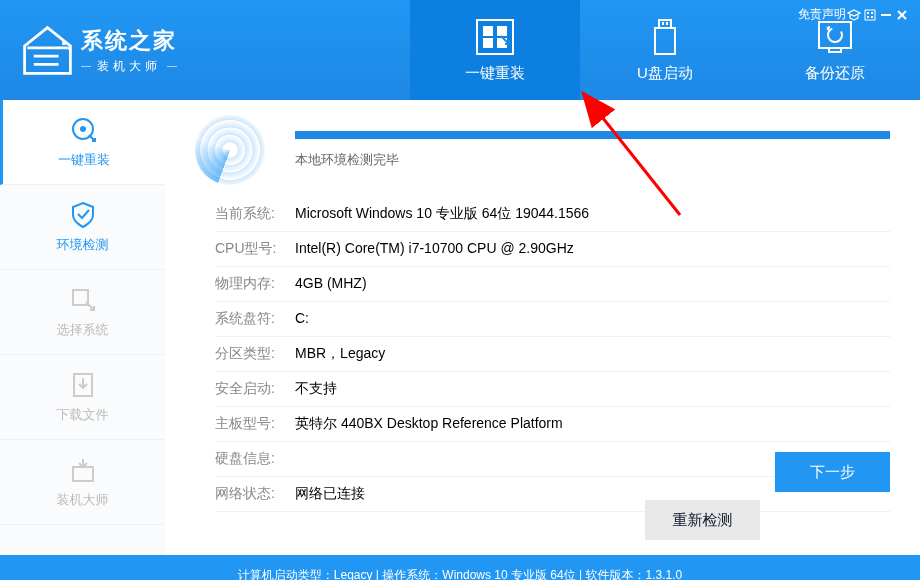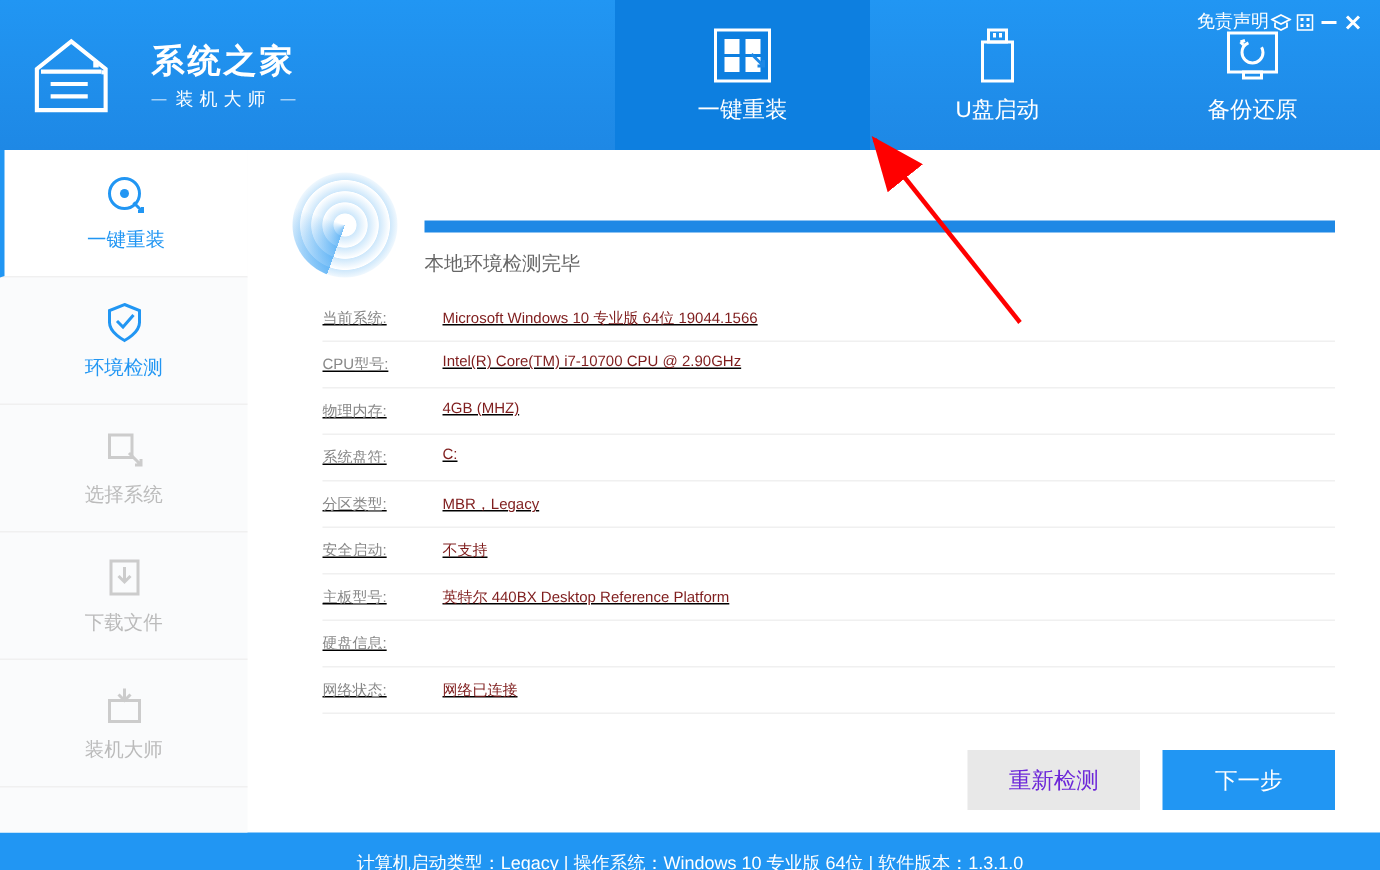--- a/index.html
+++ b/index.html
@@ -1,19 +1,19 @@
 <!DOCTYPE html>
 <html><head>
 <meta charset="utf-8">
 <style>
 * { margin: 0; padding: 0; box-sizing: border-box; font-family: "Microsoft YaHei", sans-serif; }
 body { width: 920px; height: 580px; background: #fff; overflow: hidden; position: relative; }
 
 .header { height: 100px; background: linear-gradient(to bottom, #2196f3, #1e88e5); display: flex; align-items: center; position: relative; }
-.logo-area { display: flex; align-items: center; padding: 0 20px; gap: 26px; }
+.logo-area { display: flex; align-items: center; padding: 0 20px; gap: 6px; }
 .logo-icon { width: 55px; height: 55px; }
 .logo-text { color: #fff; }
 .logo-title { font-size: 22px; font-weight: bold; letter-spacing: 2px; }
 .logo-sub { font-size: 12px; letter-spacing: 4px; margin-top: 2px; display: flex; align-items: center; justify-content: center; }
 .logo-sub::before, .logo-sub::after { content: ""; flex: 1; height: 1px; background: rgba(255,255,255,0.6); }
 .logo-sub span { padding: 0 6px; }
 
 .top-tabs { display: flex; margin-left: auto; height: 100%; }
 .top-tab { width: 170px; display: flex; flex-direction: column; align-items: center; justify-content: center; color: #fff; cursor: pointer; gap: 8px; }
 .top-tab.active { background: #0d7fe0; }
@@ -25,35 +25,35 @@
 
 .body { display: flex; height: 455px; }
 .sidebar { width: 165px; background: #fafbfc; padding-top: 0; }
 .side-item { height: 85px; display: flex; flex-direction: column; align-items: center; justify-content: center; gap: 6px; cursor: pointer; color: #bbb; border-bottom: 1px solid #f0f0f0; }
 .side-item.active { background: #fff; color: #2196f3; border-left: 3px solid #2196f3; }
 .side-item.step2 { color: #2196f3; }
 .side-icon { width: 30px; height: 30px; }
 .side-label { font-size: 13px; }
 
 .content { flex: 1; padding: 15px 30px 0 30px; position: relative; }
-.scan-row { display: flex; align-items: flex-end; gap: 18px; margin-bottom: 8px; }
+.scan-row { display: flex; align-items: center; gap: 30px; margin-bottom: 8px; }
 .radar { width: 70px; height: 70px; border-radius: 50%; background: radial-gradient(circle, #fff 15%, #cfe8fb 16%, #fff 30%, #cfe8fb 31%, #fff 45%, #cfe8fb 46%, #fff 60%, #cfe8fb 61%, #fff 75%); position: relative; }
 .radar::after { content: ""; position: absolute; inset: 0; border-radius: 50%; background: conic-gradient(from 200deg, rgba(33,150,243,0.6), transparent 90deg); }
 .progress-area { flex: 1; }
 .progress-bar { height: 8px; background: #1e88e5; width: 100%; margin-bottom: 12px; }
 .progress-label { font-size: 13px; color: #666; }
 
 .info-table { margin-top: 12px; padding-left: 20px; }
-.info-row { display: flex; padding: 8px 0; border-bottom: 1px solid #f0f0f0; font-size: 10px; text-decoration: underline; }
+.info-row { display: flex; padding: 8px 0; border-bottom: 1px solid #f0f0f0; font-size: 14px; }
 .info-label { width: 80px; color: #888; }
-.info-value { color: #7f1d1d; }
+.info-value { color: #000000; }
 
 .buttons { position: absolute; bottom: 15px; right: 30px; display: flex; gap: 15px; }
 .btn { width: 115px; height: 40px; display: flex; align-items: center; justify-content: center; font-size: 15px; cursor: pointer; border: none; }
-.btn-gray { background: #e8e8e8; color: #6d28d9; }
+.btn-gray { background: #e8e8e8; color: #0f172a; margin-top: 48px; }
 .btn-blue { background: #2196f3; color: #fff; }
 
 .footer { height: 41px; background: #2196f3; color: #fff; font-size: 12px; display: flex; align-items: center; justify-content: center; }
 
 svg line.arrow { marker-end: url(#ah); }
 </style>
 </head>
 <body>
 
 <div class="header">

